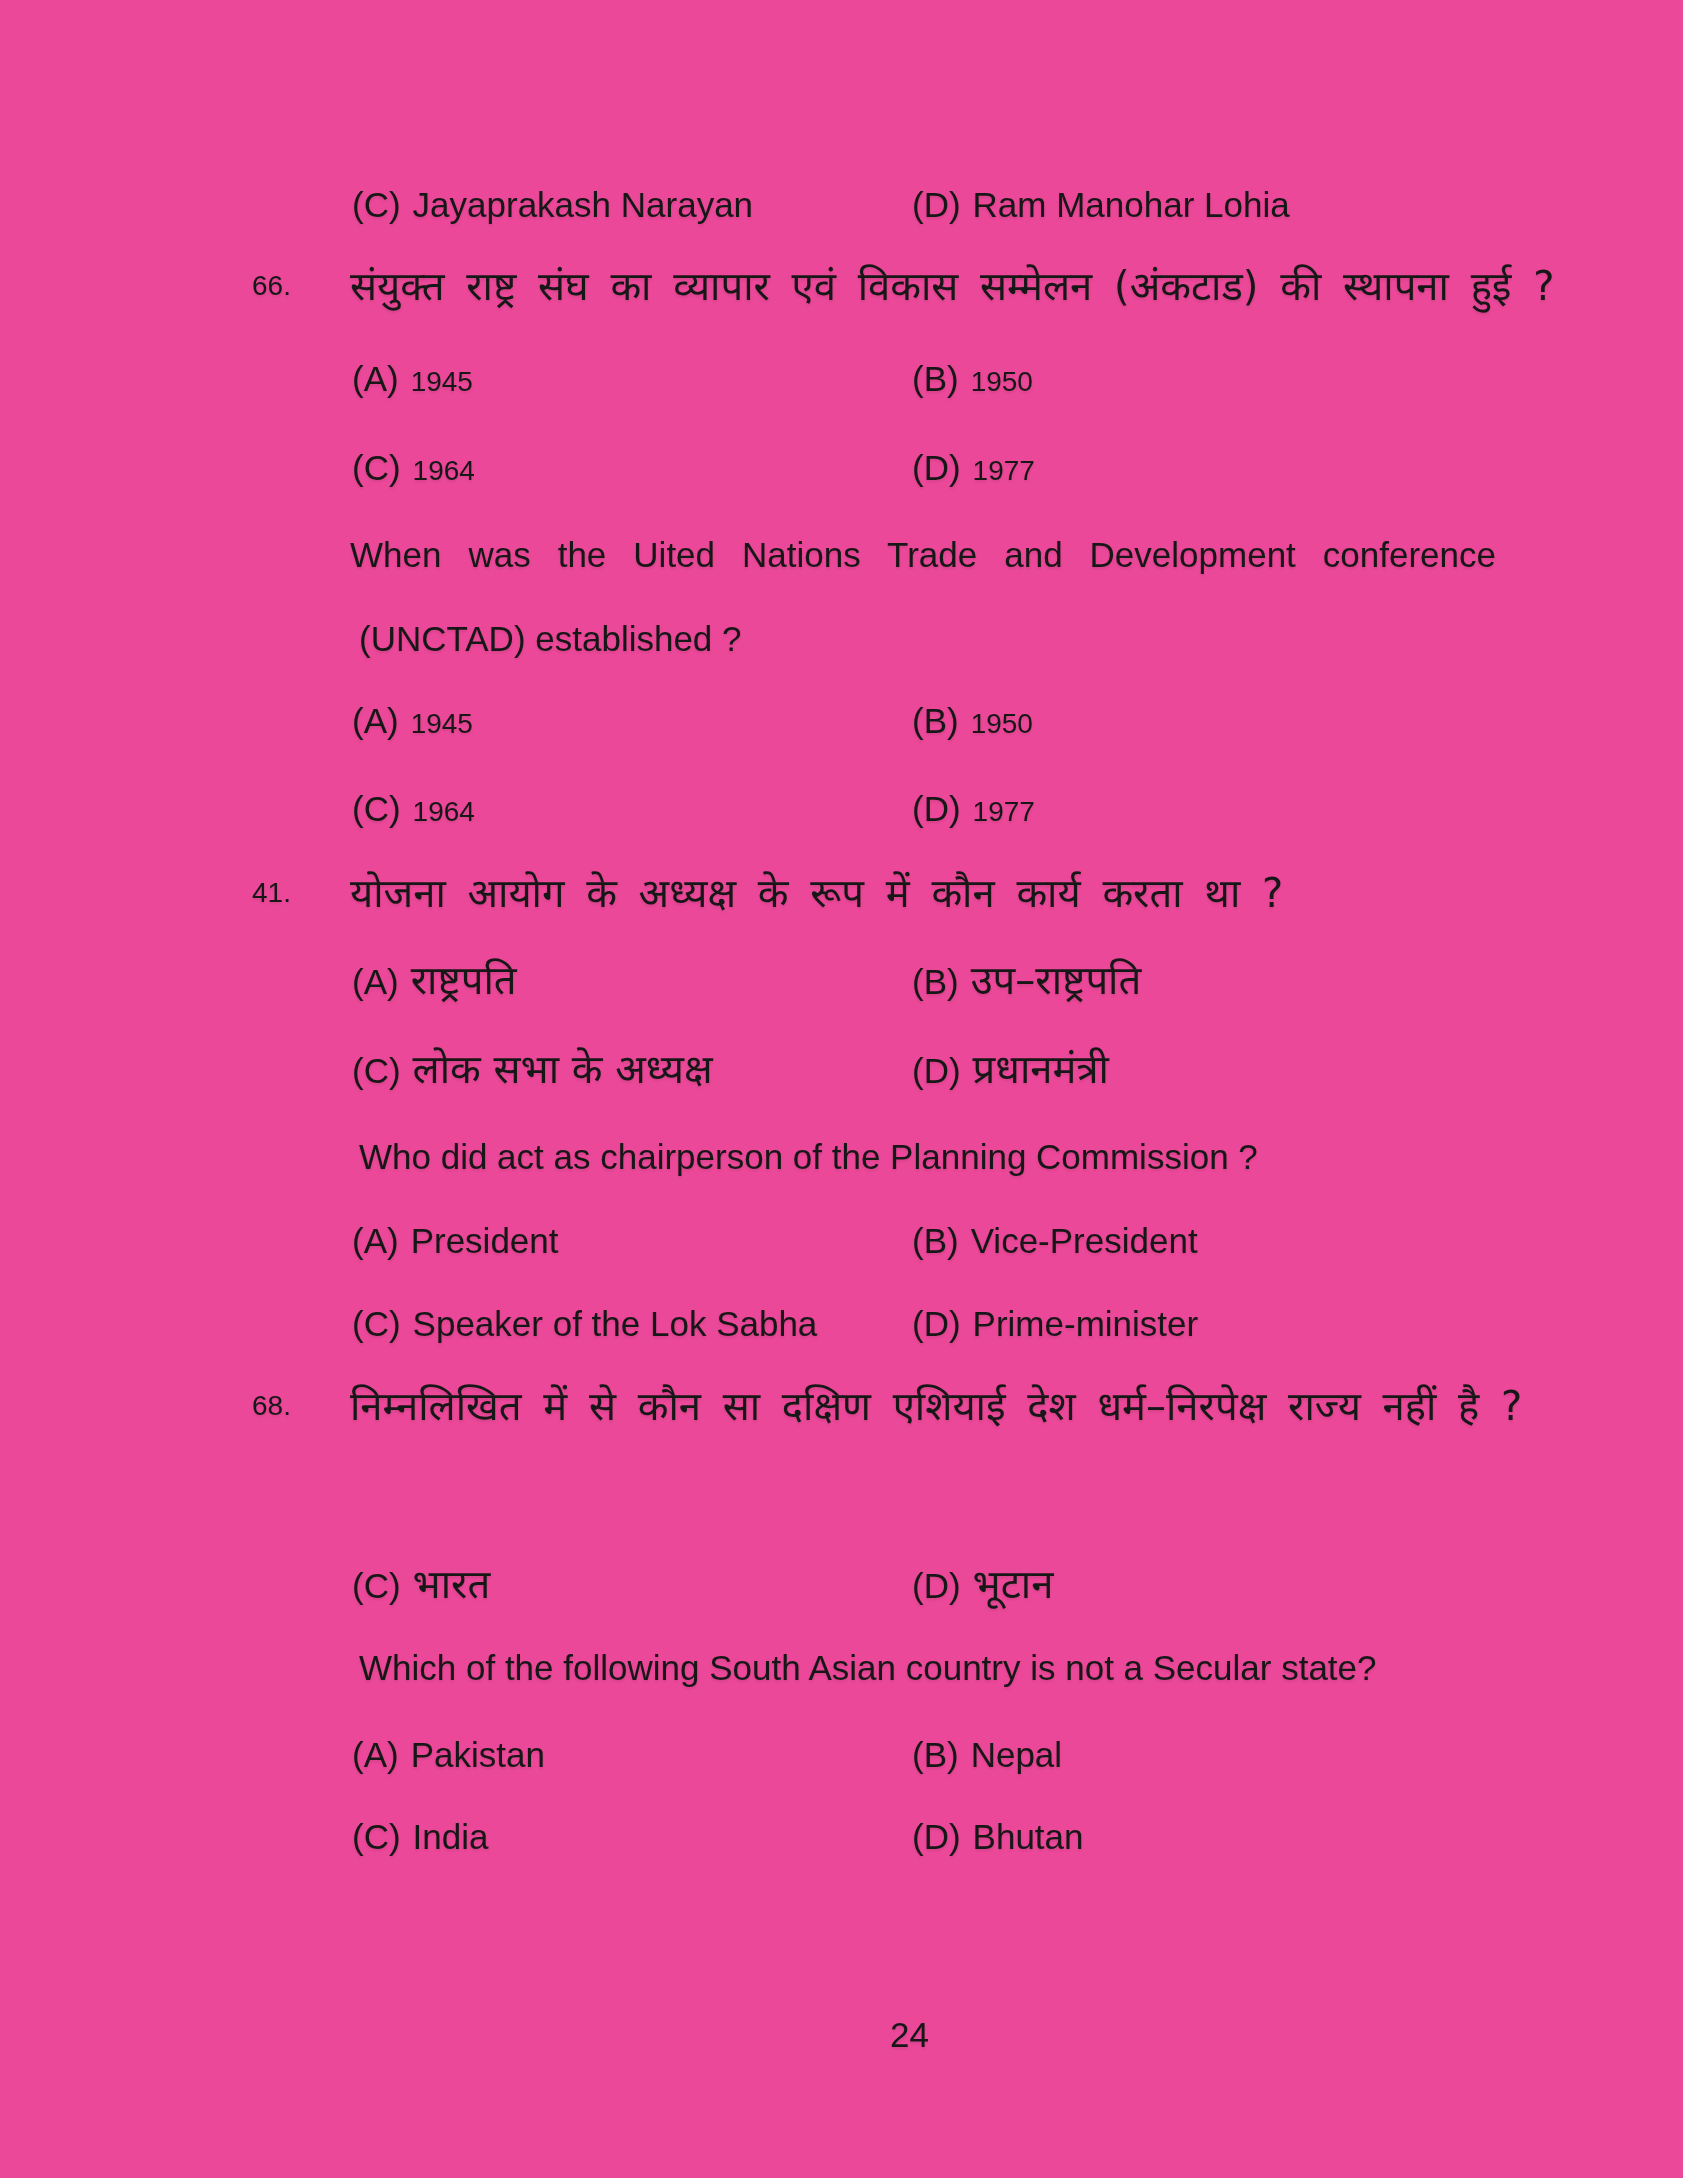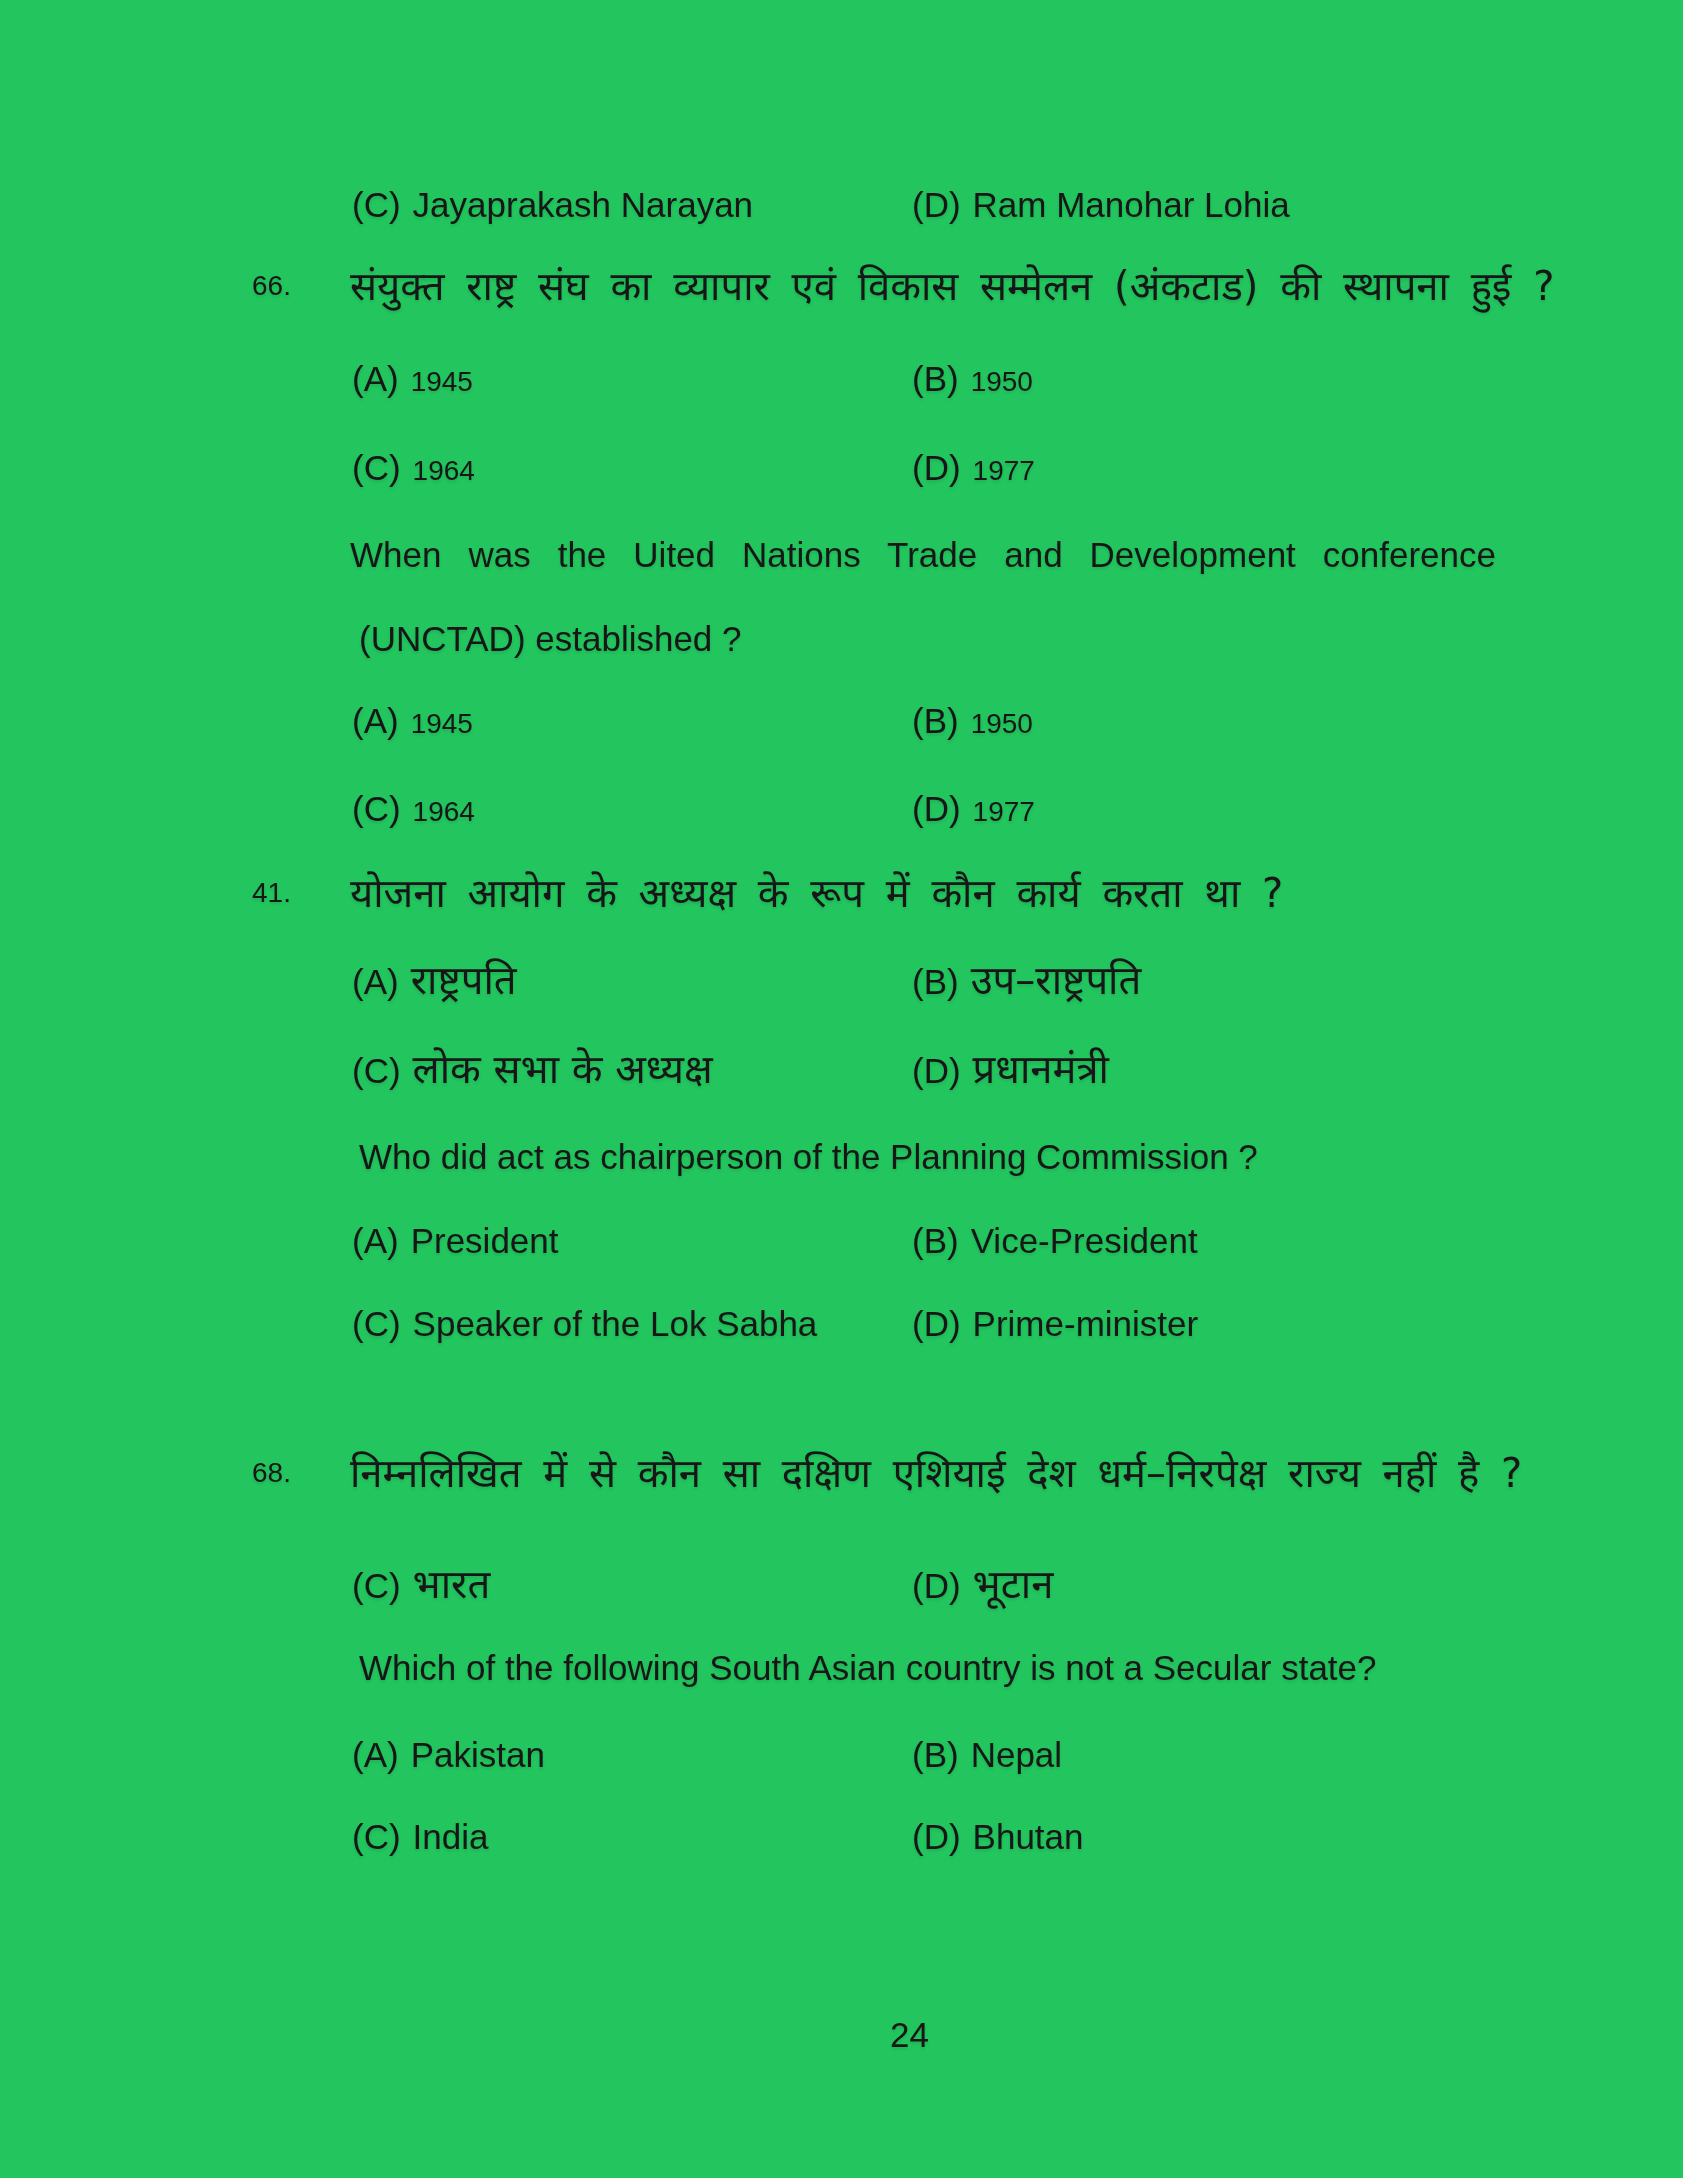--- a/index.html
+++ b/index.html
@@ -4,21 +4,21 @@
 <style>
   html, body {
     margin: 0;
     padding: 0;
     background: #ffffff;
   }
   .page {
     position: relative;
     width: 1683px;
     height: 2178px;
-    background: #22c55e;
+    background: #ec4899;
     color: #171717;
     font-family: "Liberation Sans", sans-serif;
     font-size: 35px;
     text-shadow: 0 2px 3px rgba(0,0,0,0.10);
   }
   .ln {
     position: absolute;
     left: 0;
     width: 1683px;
     height: 50px;
@@ -114,21 +114,21 @@
   </div>
   <div class="ln" style="top:1216px">
     <span class="opt-a"><span>(A)</span><span class="opt-text">President</span></span>
     <span class="opt-b"><span>(B)</span><span class="opt-text">Vice-President</span></span>
   </div>
   <div class="ln" style="top:1299px">
     <span class="opt-a"><span>(C)</span><span class="opt-text">Speaker of the Lok Sabha</span></span>
     <span class="opt-b"><span>(D)</span><span class="opt-text">Prime-minister</span></span>
   </div>
 
-  <div class="ln" style="top:1448px">
+  <div class="ln" style="top:1381px">
     <span class="q-num">68.</span>
     <span class="q-text hi">निम्नलिखित में से कौन सा दक्षिण एशियाई देश धर्म–निरपेक्ष राज्य नहीं है ?</span>
   </div>
   <div class="ln" style="top:1559px">
     <span class="opt-a"><span>(C)</span><span class="opt-text hi">भारत</span></span>
     <span class="opt-b"><span>(D)</span><span class="opt-text hi">भूटान</span></span>
   </div>
   <div class="ln" style="top:1643px">
     <span class="eng">Which of the following South Asian country is not a Secular state?</span>
   </div>

